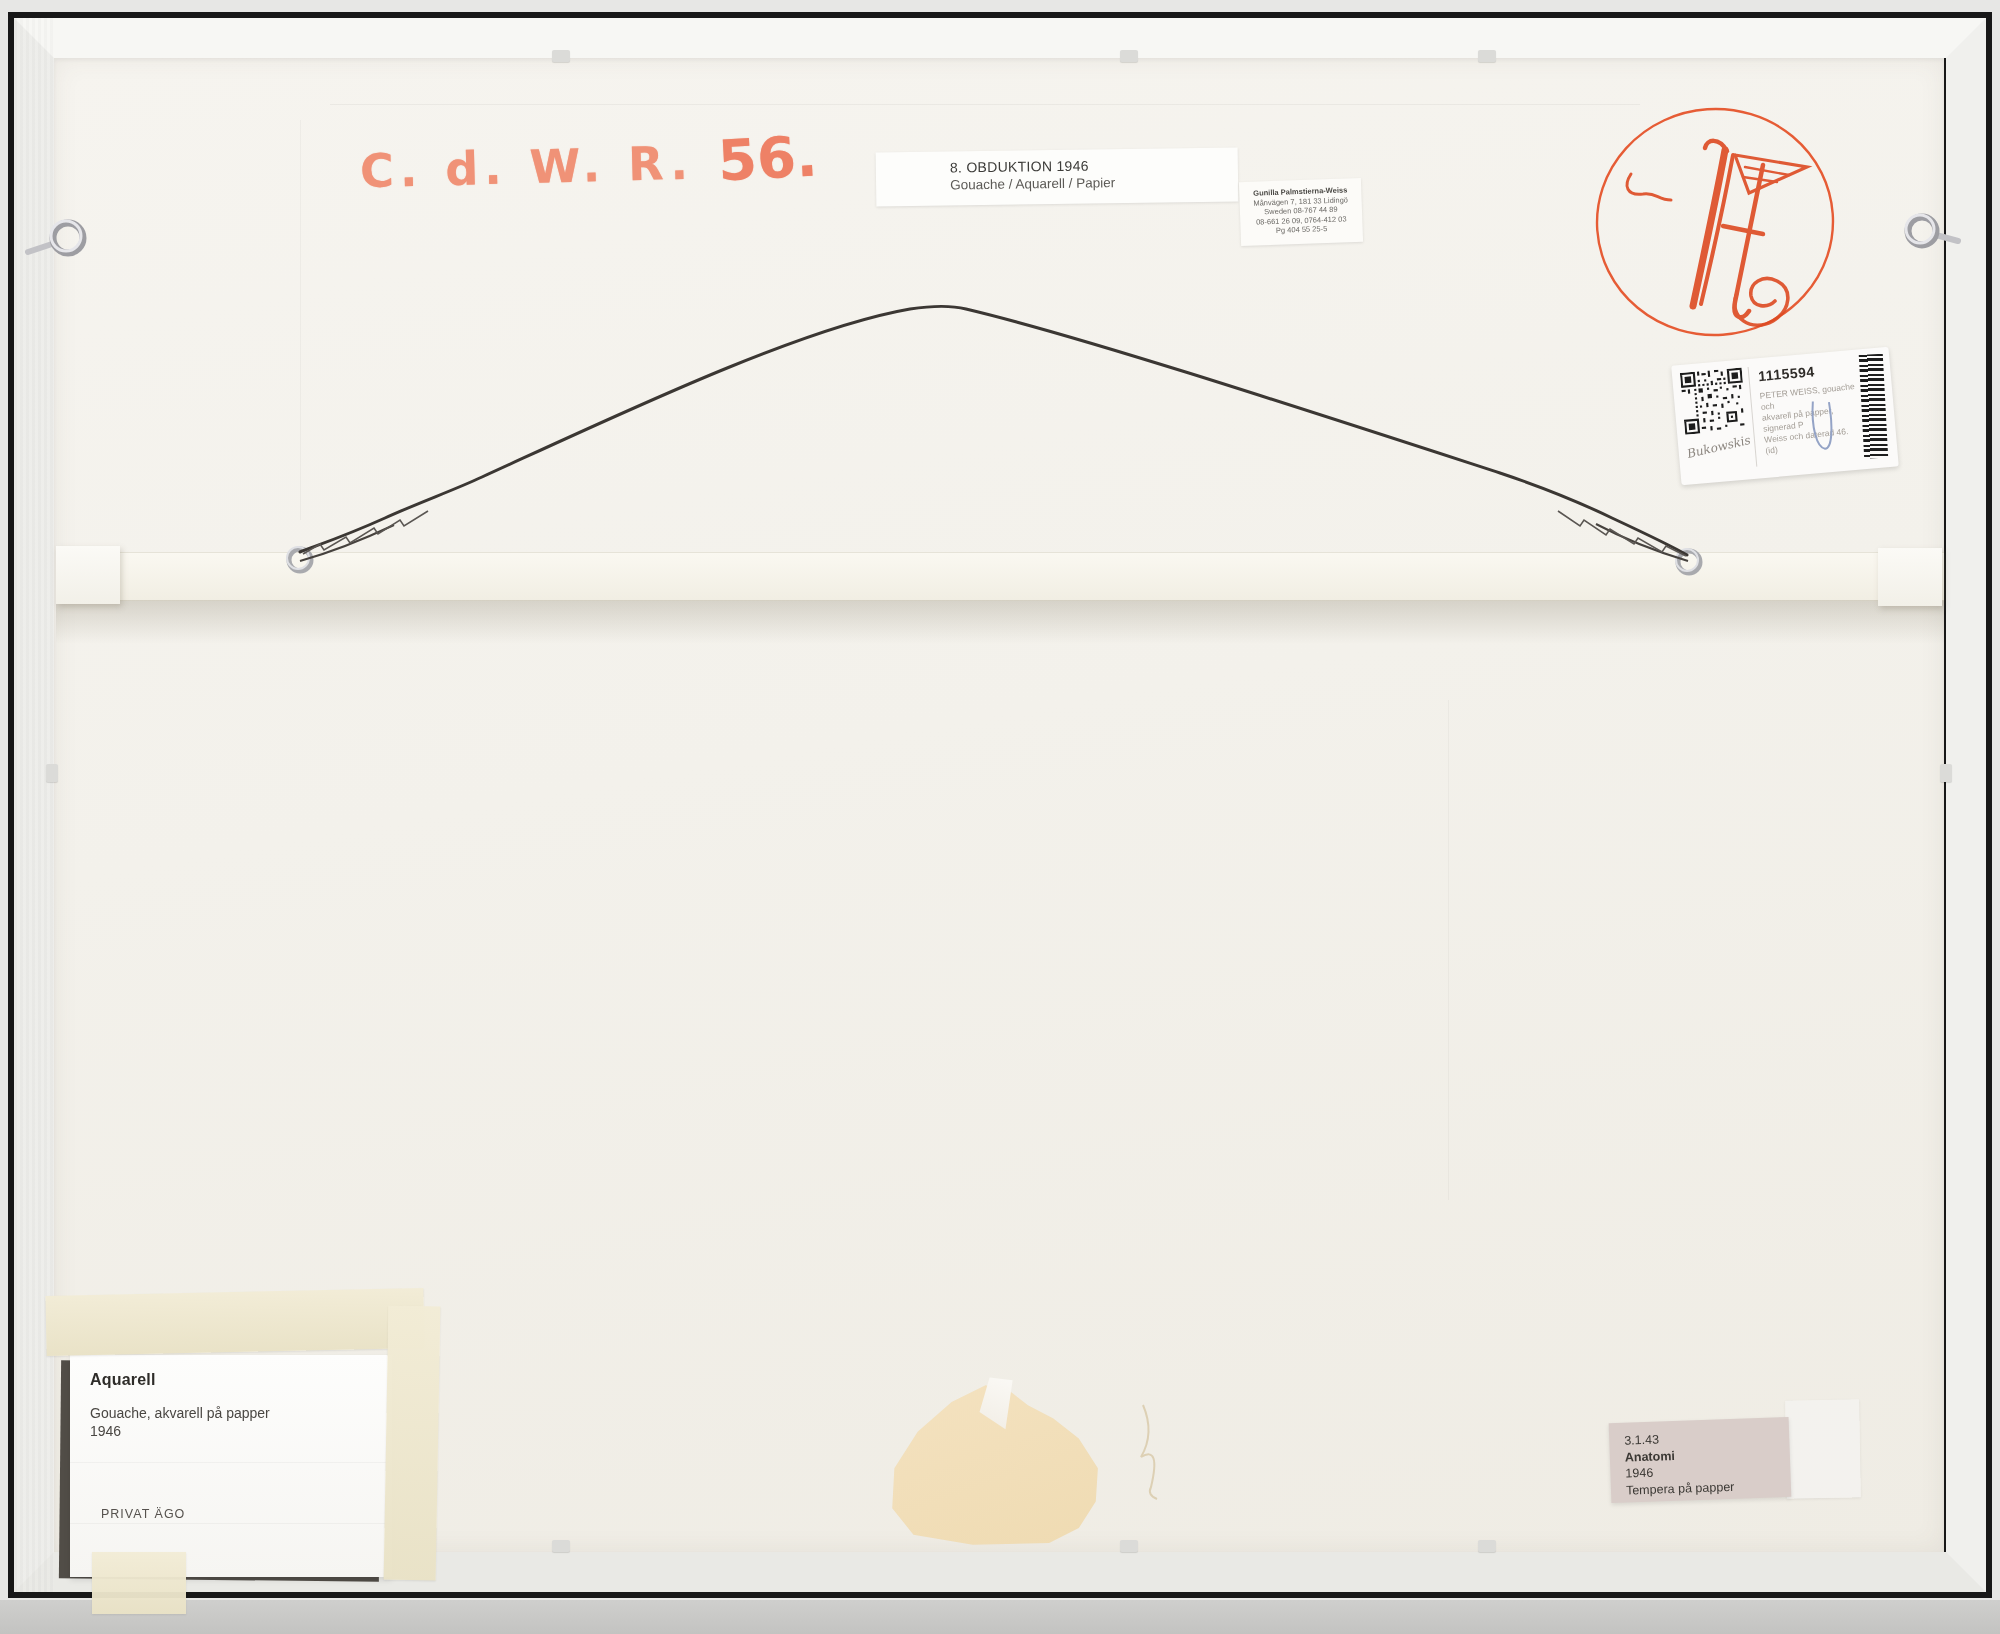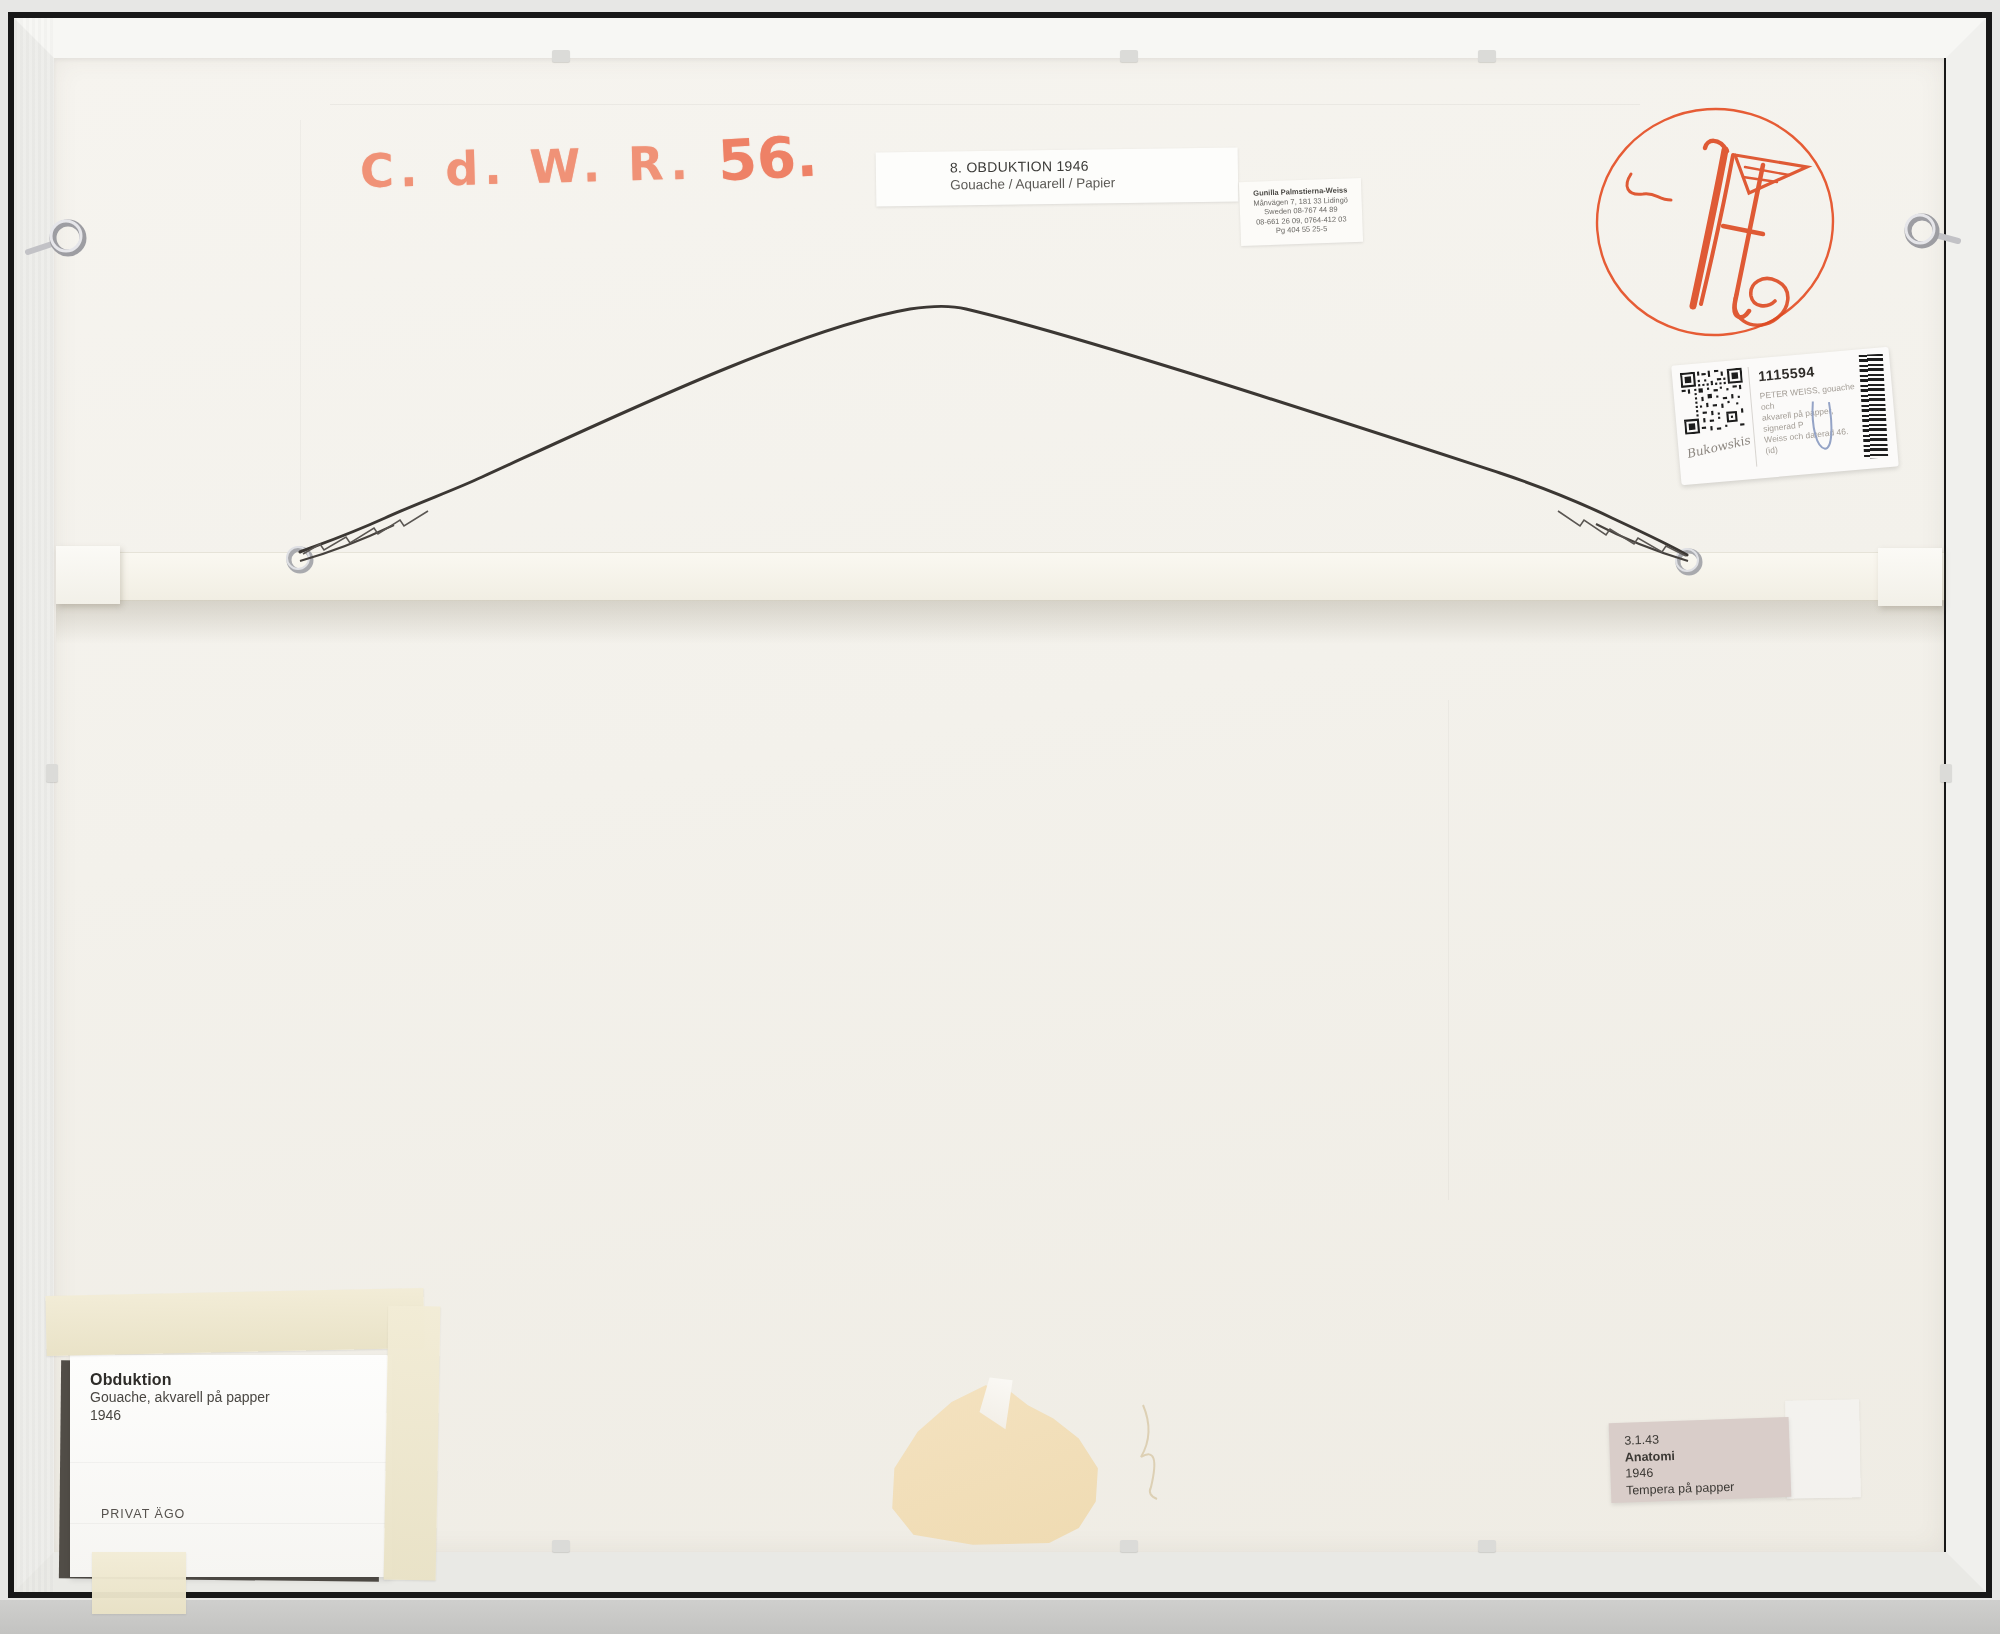--- a/index.html
+++ b/index.html
@@ -50,21 +50,21 @@
   .label-auction .desc{position:absolute;left:86px;top:32px;font-size:8.5px;line-height:11px;color:#a39d96;width:96px;transform:rotate(-1deg);}
   .label-auction .brand{position:absolute;left:8px;top:78px;font-family:"DejaVu Serif",serif;font-style:italic;
      font-size:12px;color:#8d8781;transform:rotate(-8deg);}
   .barcode{position:absolute;left:186px;top:6px;width:24px;height:104px;transform:rotate(2deg);
      background:repeating-linear-gradient(to bottom,#1d1d1d 0 2px,transparent 2px 4px,#1d1d1d 4px 7px,transparent 7px 10px);}
   
   .card-backing{position:absolute;left:60px;top:1362px;width:320px;height:218px;background:#514d47;transform:rotate(0.6deg);}
   .card-bl{position:absolute;left:70px;top:1355px;width:322px;height:222px;background:linear-gradient(#fdfdfc,#f6f5f2);
      box-shadow:0 3px 6px rgba(0,0,0,0.10);padding:16px 0 0 20px;box-sizing:border-box;}
   .card-bl .t{font-size:16px;font-weight:700;color:#2e2c29;letter-spacing:0.2px;}
-  .card-bl .m{margin-top:0;font-size:14px;color:#4a4743;}
+  .card-bl .m{margin-top:16px;font-size:14px;color:#4a4743;}
   .card-bl .y{margin-top:2px;font-size:14px;color:#4a4743;}
   .card-bl .o{position:absolute;left:31px;top:152px;font-size:12.5px;letter-spacing:1px;color:#56524e;}
   .card-line{position:absolute;left:70px;width:320px;height:1px;background:rgba(0,0,0,0.035);}
   .tape{background:linear-gradient(rgba(242,236,214,0.96),rgba(233,226,198,0.96));box-shadow:0 1px 2px rgba(0,0,0,0.08);position:absolute;}
   
   .torn-paper{position:absolute;left:888px;top:1382px;width:212px;height:166px;
      background:linear-gradient(160deg,#f4e2c0,#efdbb2);
      clip-path:polygon(46% 2%,58% 6%,66% 14%,78% 22%,90% 34%,99% 52%,98% 72%,90% 88%,76% 97%,40% 98%,12% 92%,2% 76%,3% 52%,14% 30%,30% 12%);
      filter:drop-shadow(0 2px 2px rgba(0,0,0,0.07));}
   .paper-fold{position:absolute;left:968px;top:1376px;width:72px;height:72px;background:linear-gradient(200deg,#fcfbf8,#eee9df);
@@ -198,21 +198,21 @@
 
   <svg class="layer" style="left:1125px;top:1395px;" width="80" height="110">
     <path d="M18 10 q 12 28 -2 52 q 20 -12 10 30 q -4 8 6 12" fill="none" stroke="rgba(190,160,100,0.38)" stroke-width="2"></path>
   </svg>
 
   <div class="torn-paper"></div>
   <div class="paper-fold"></div>
 
   <div class="card-backing"></div>
   <div class="card-bl">
-    <div class="t">Obduktion</div>
+    <div class="t">Aquarell</div>
     <div class="m">Gouache, akvarell på papper</div>
     <div class="y">1946</div>
     <div class="o">PRIVAT ÄGO</div>
   </div>
   <div class="card-line" style="top:1462px;"></div>
   <div class="card-line" style="top:1523px;"></div>
   <div class="tape" style="left:46px;top:1292px;width:378px;height:60px;transform:rotate(-1.2deg);"></div>
   <div class="tape" style="left:386px;top:1306px;width:52px;height:274px;transform:rotate(1deg);"></div>
   <div class="tape" style="left:92px;top:1552px;width:94px;height:62px;"></div>
 

